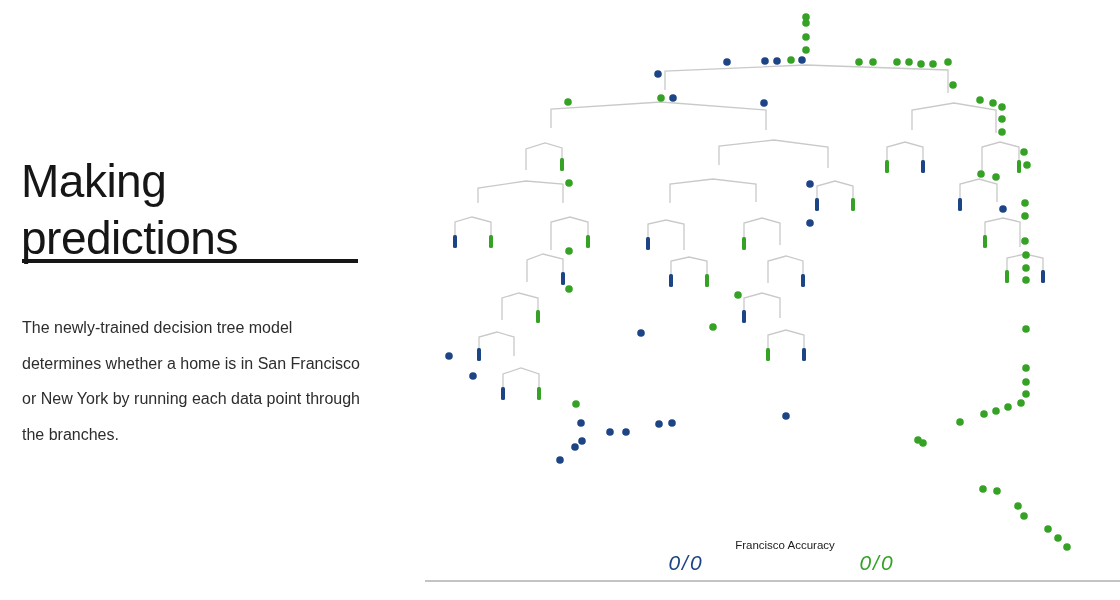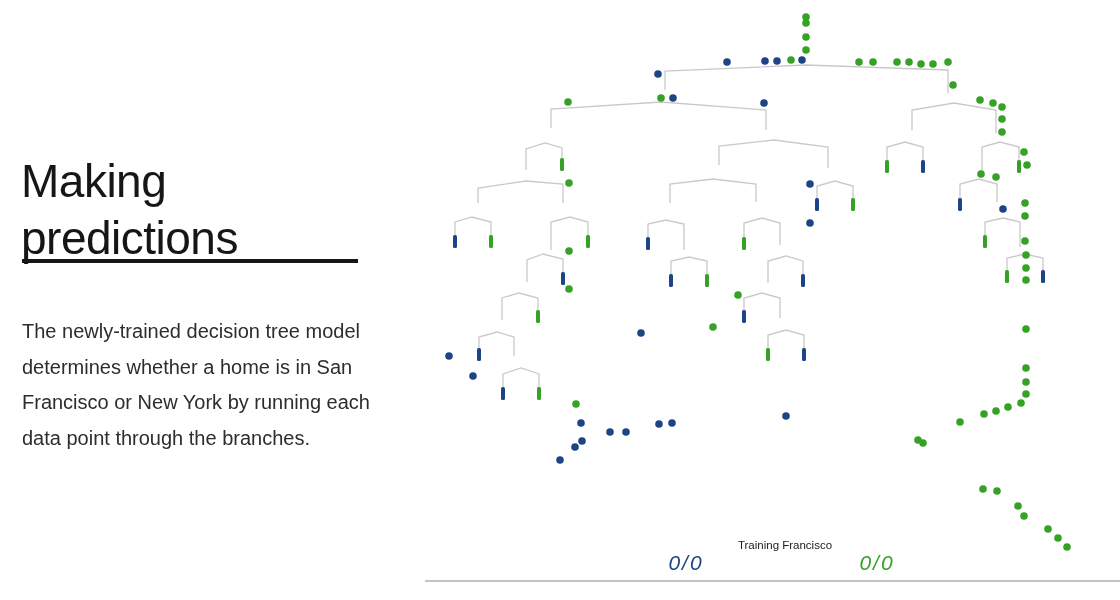--- a/index.html
+++ b/index.html
@@ -2,21 +2,21 @@
 <html><head>
 <meta charset="utf-8">
 <style>
   html,body{margin:0;padding:0;background:#ffffff;}
   .page{position:relative;width:1120px;height:600px;overflow:hidden;background:#fff;
         font-family:"Liberation Sans",sans-serif;padding-left:43px;}
   .headline{position:absolute;left:21px;top:122px;width:330px;
             font-size:46px;line-height:1.24;font-weight:400;color:#161616;letter-spacing:-0.5px;}
   .rule{position:absolute;left:22px;top:259px;width:336px;height:4px;background:#161616;}
   .lede{position:absolute;left:22px;top:294px;width:352px;
-        font-size:20px;line-height:35.5px;color:#2d2d2d;}
+        font-size:16px;line-height:35.5px;color:#2d2d2d;}
   .viz{position:absolute;left:0;top:0;width:1120px;height:600px;}
   .acc-label{position:absolute;left:705px;top:539px;width:160px;text-align:center;
              font-size:11.5px;color:#1b1b1b;}
   .acc-val{position:absolute;top:551px;width:90px;text-align:center;
            font-size:21px;letter-spacing:2px;font-style:italic;}
   .acc-val.ny{left:641px;}
   .acc-val.sf{left:832px;}
   .baseline{position:absolute;left:425px;top:580px;width:695px;height:2px;background:#c3c3c3;}
 </style>
 </head>
@@ -157,18 +157,18 @@
           <circle cx="575" cy="447" r="3.8" fill="#1d4586"></circle>
           <circle cx="560" cy="460" r="3.8" fill="#1d4586"></circle>
           <circle cx="610" cy="432" r="3.8" fill="#1d4586"></circle>
           <circle cx="626" cy="432" r="3.8" fill="#1d4586"></circle>
           <circle cx="659" cy="424" r="3.8" fill="#1d4586"></circle>
           <circle cx="672" cy="423" r="3.8" fill="#1d4586"></circle>
           <circle cx="786" cy="416" r="3.8" fill="#1d4586"></circle>
         </g>
       </svg></div>
 
-  <div class="acc-label">Training Francisco</div>
+  <div class="acc-label">Francisco Accuracy</div>
   <div class="acc-val ny" style="color: rgb(29, 69, 134);">0/0</div>
   <div class="acc-val sf" style="color: rgb(53, 162, 38);">0/0</div>
   <div class="baseline" style="background: rgb(195, 195, 195);"></div>
 
 </div>
 
 </body></html>

